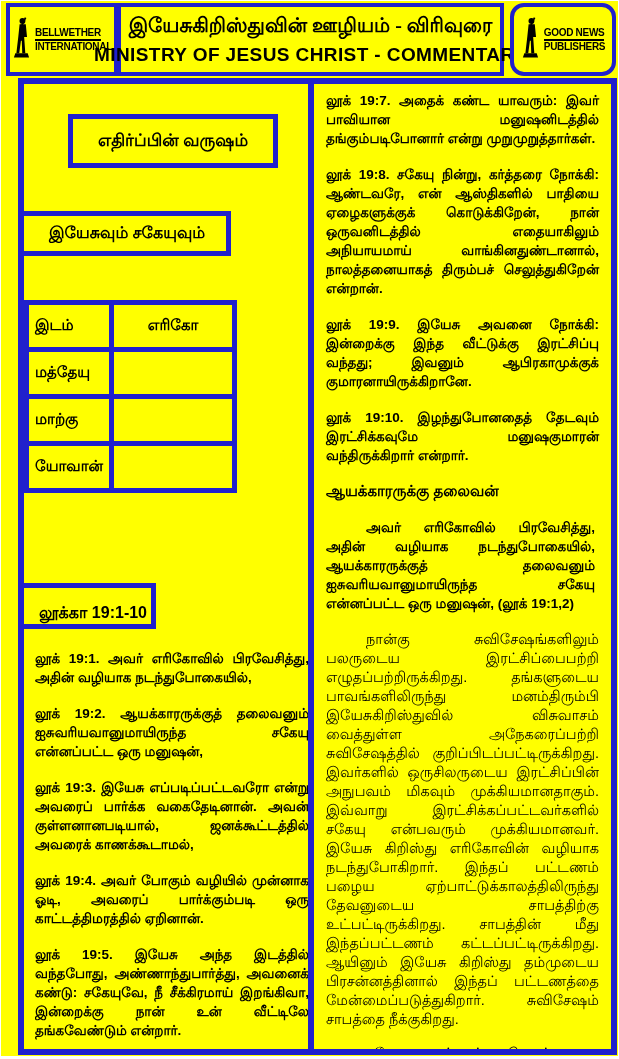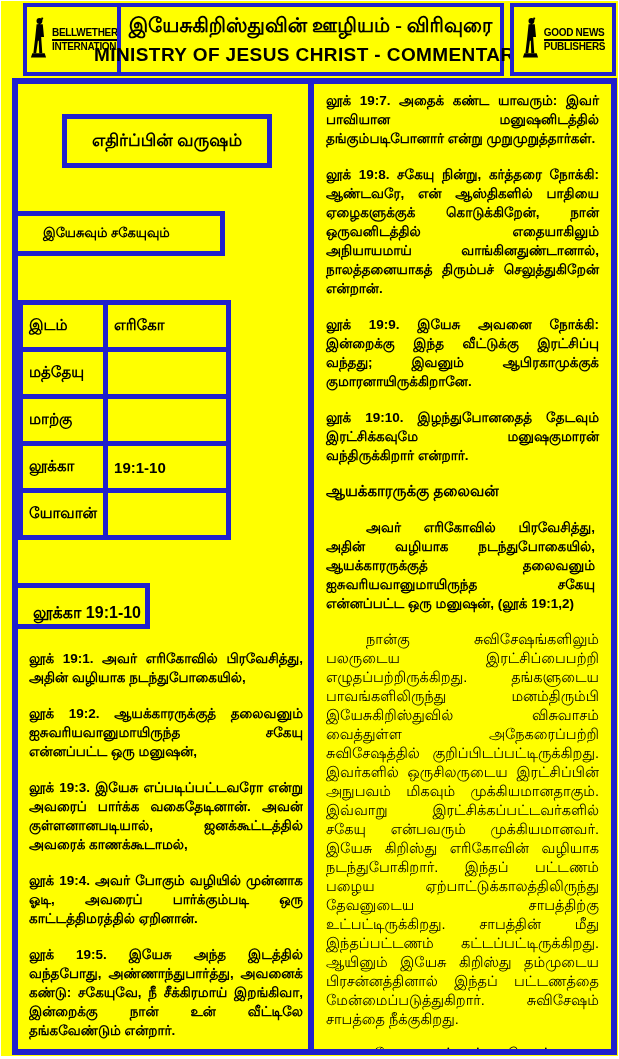--- a/index.html
+++ b/index.html
@@ -9,43 +9,43 @@
   html,body{margin:0;padding:0;background:#e8e8e8;}
   .page{
     position:relative;width:619px;height:1059px;background:#ffffff;
     overflow:hidden;font-family:"Liberation Sans",sans-serif;color:#000;
   }
   .page-bg{position:absolute;left:1px;top:1px;right:1px;bottom:3px;background:var(--yellow);}
   .box{background:var(--yellow);box-sizing:border-box;}
 
   
   .hdr-box{position:absolute;top:3px;height:73px;border:4px solid var(--blue);}
-  #logo-left{left:23px;width:112px;}
-  #logo-right{left:510px;width:106px;}
+  #logo-left{left:6px;width:112px;}
+  #logo-right{left:510px;width:106px;border-radius:14px;}
   .logo-inner{display:flex;align-items:center;justify-content:center;gap:4px;height:100%;}
   .logo-text{font-weight:bold;font-size:10px;line-height:1.35;letter-spacing:-0.3px;white-space:nowrap;}
   .logo-line1{border-bottom:2px solid #000;padding-bottom:1px;}
   #title-box{left:117px;width:387px;display:flex;flex-direction:column;align-items:center;justify-content:center;gap:5px;}
   .title-tamil{font-family:"Liberation Serif",serif;font-weight:bold;font-size:20px;white-space:nowrap;}
   .title-english{font-weight:bold;font-size:19px;letter-spacing:0.4px;white-space:nowrap;}
 
   
   .col{position:absolute;top:78px;height:977px;border:6px solid var(--blue);overflow:hidden;}
-  #col-left{left:12px;width:306px;}
+  #col-left{left:18px;width:306px;}
   #col-right{left:308px;width:309px;}
 
   
   #topic-box{position:absolute;left:44px;top:30px;width:210px;height:54px;border:5px solid var(--blue);
     display:flex;align-items:center;justify-content:center;font-weight:bold;font-size:17px;}
   #subject-box{position:absolute;left:-6px;top:127px;width:213px;height:45px;border:5px solid var(--blue);
-    display:flex;align-items:center;padding-left:26px;font-weight:bold;font-size:13px;box-sizing:border-box;}
+    display:flex;align-items:center;padding-left:26px;font-weight:bold;font-size:16px;box-sizing:border-box;}
   #ref-table{position:absolute;left:0px;top:216px;border-collapse:collapse;}
   #ref-table td{border:5px solid var(--blue);background:var(--yellow);font-weight:bold;font-size:15px;height:42px;padding:0 6px;}
   #ref-table td.lbl{width:68px;text-align:left;}
-  #ref-table td.val{width:106px;}
+  #ref-table td.val{width:106px;text-align:center;}
   #passage-box{position:absolute;left:-6px;top:499px;width:138px;height:46px;border:5px solid var(--blue);
     display:flex;align-items:flex-end;padding-left:16px;font-weight:bold;font-size:16px;box-sizing:border-box;}
   #left-verses{position:absolute;left:11px;top:565px;width:274px;bottom:4px;overflow:hidden;}
 
   .verse{font-weight:bold;font-size:13.5px;line-height:19px;text-align:justify;margin:0 0 17px 0;}
 
   
   #right-flow{position:absolute;left:0;top:0;right:0;bottom:0;padding:7px 12px;overflow:hidden;box-sizing:border-box;}
   .section-heading{font-weight:bold;font-size:15px;margin:2px 0 16px 0;}
   .quote{font-weight:bold;font-size:13.5px;line-height:19px;text-align:justify;text-indent:40px;margin:0 4px 17px 0;}
@@ -118,24 +118,20 @@
         </tr>
         <tr>
           <td class="lbl">மத்தேயு</td>
           <td class="val"></td>
         </tr>
         <tr>
           <td class="lbl">மாற்கு</td>
           <td class="val"></td>
         </tr>
         <tr>
-          <td class="lbl">லூக்கா</td>
-          <td class="val">19:1-10</td>
-        </tr>
-        <tr>
           <td class="lbl">யோவான்</td>
           <td class="val"></td>
         </tr>
       </tbody>
     </table>
 
     <div class="box" id="passage-box">
       <span>லூக்கா 19:1-10</span>
     </div>
 

